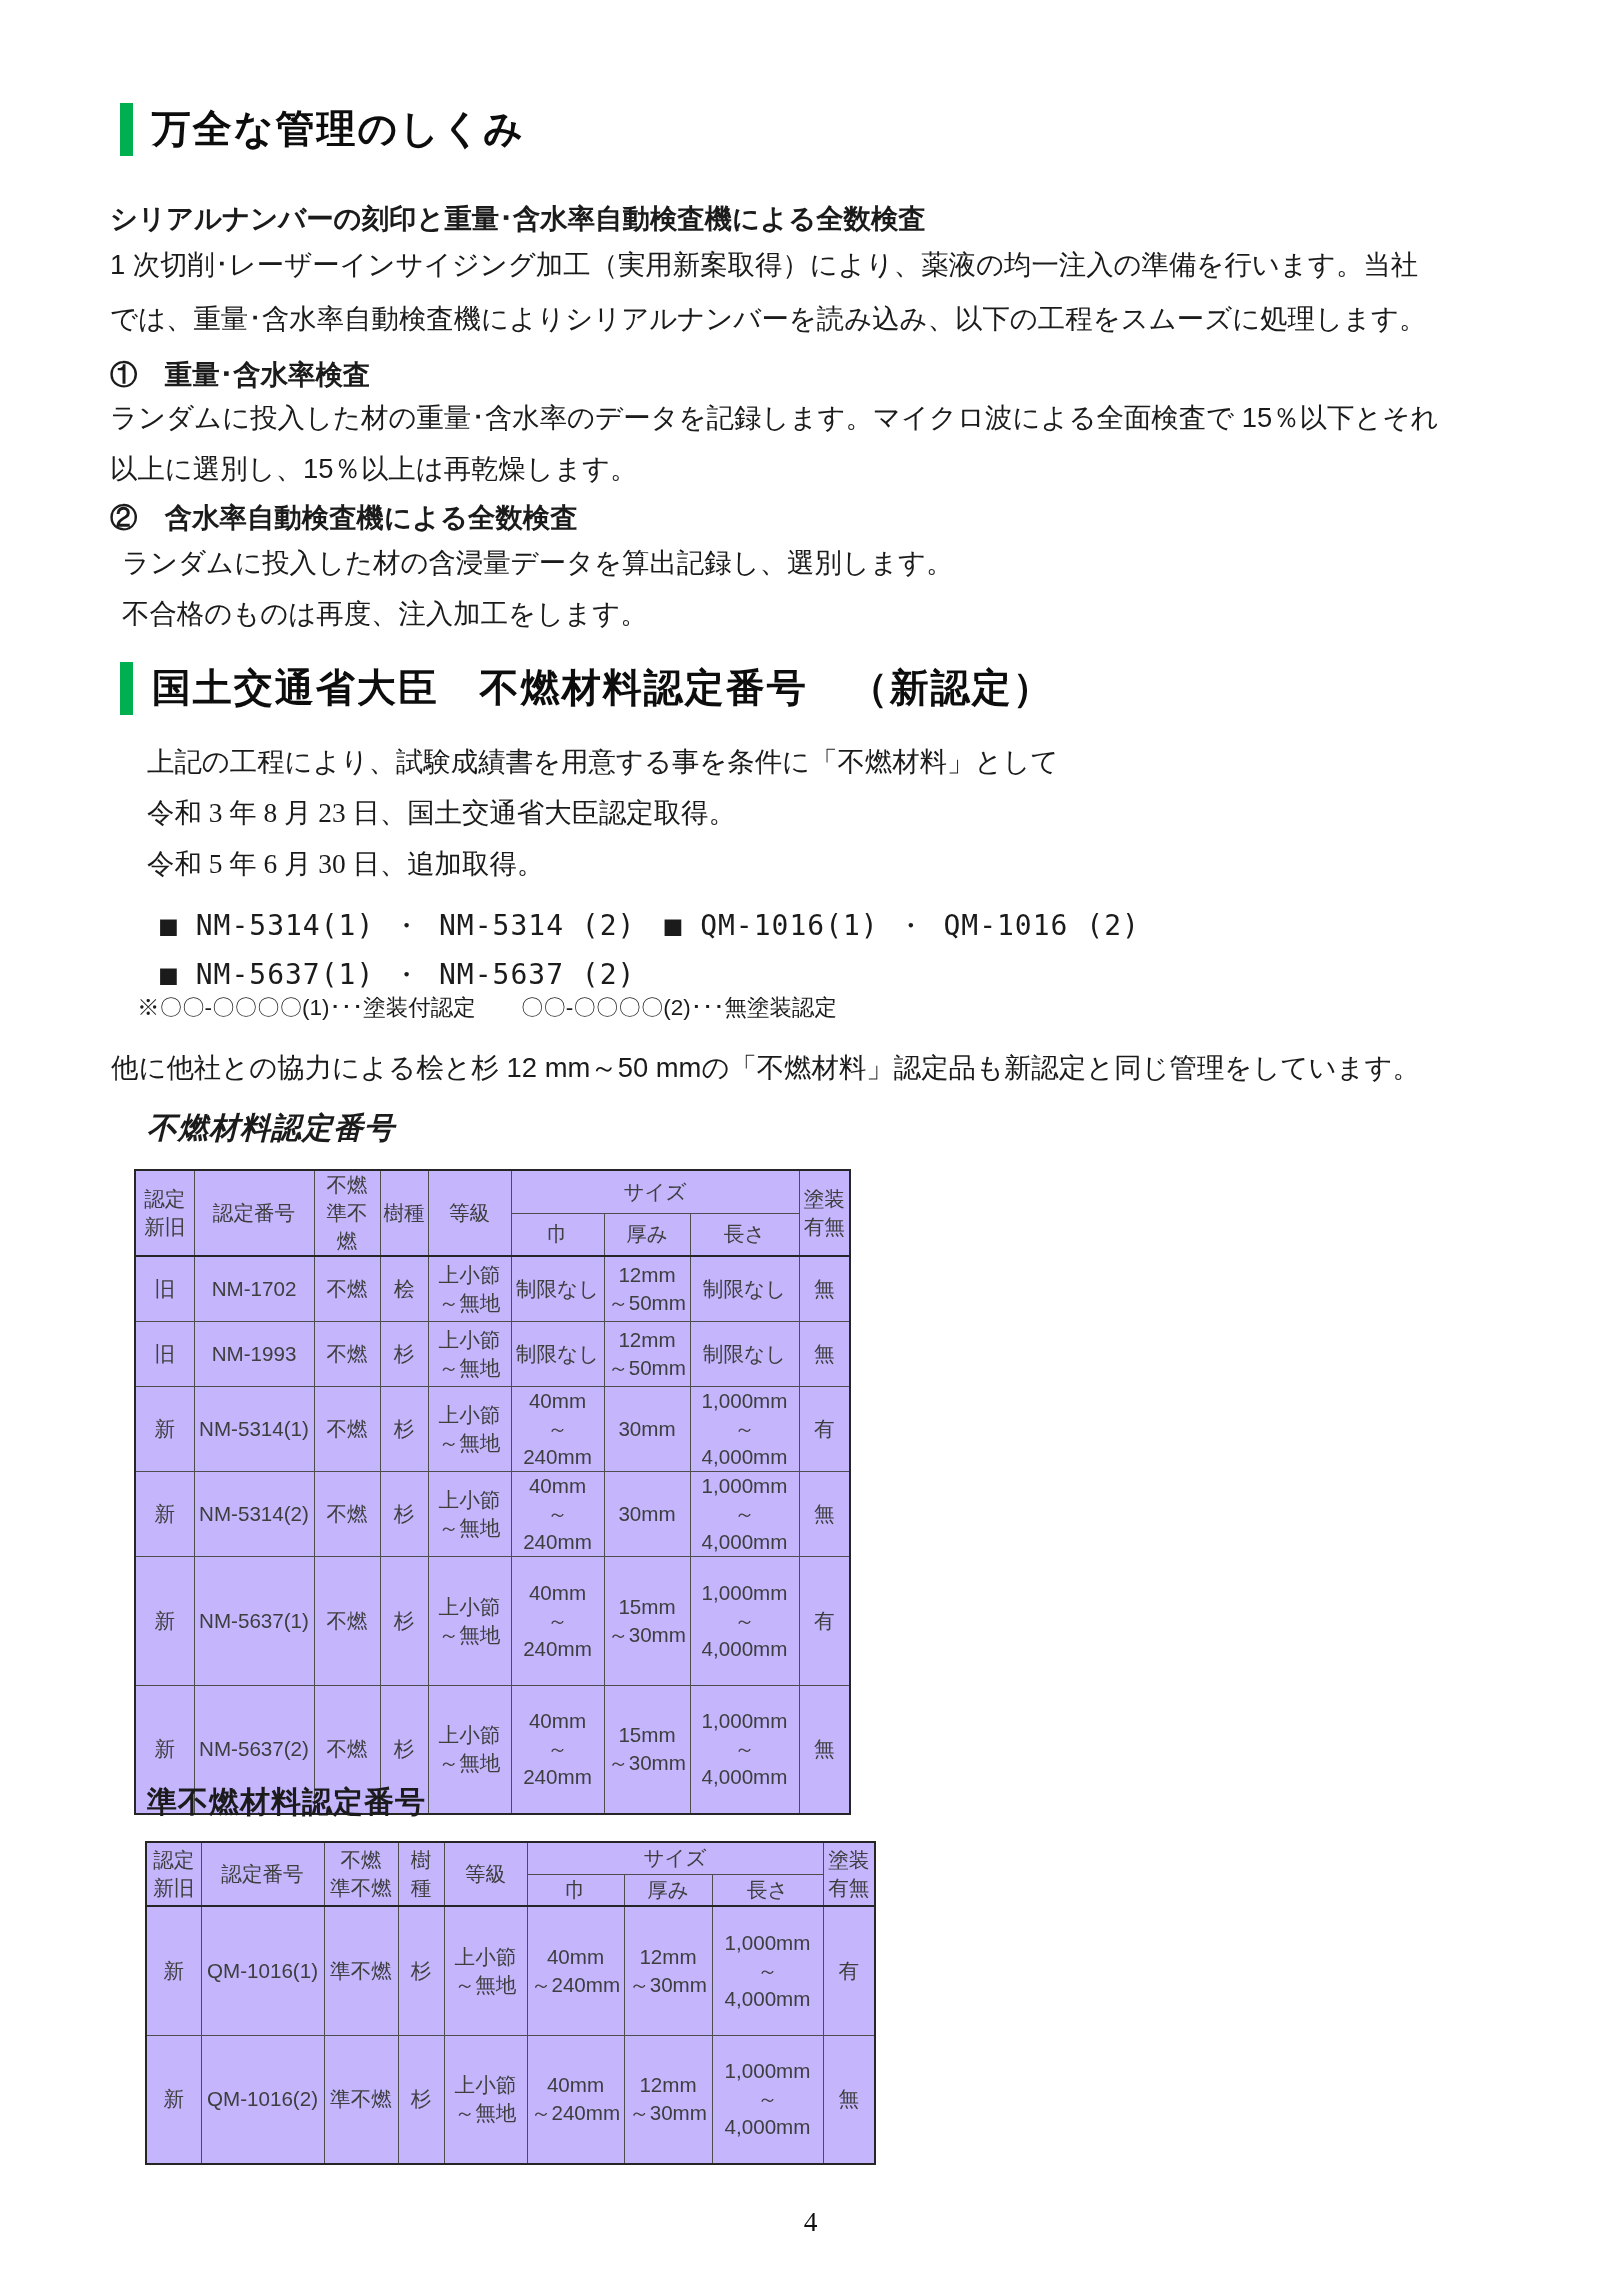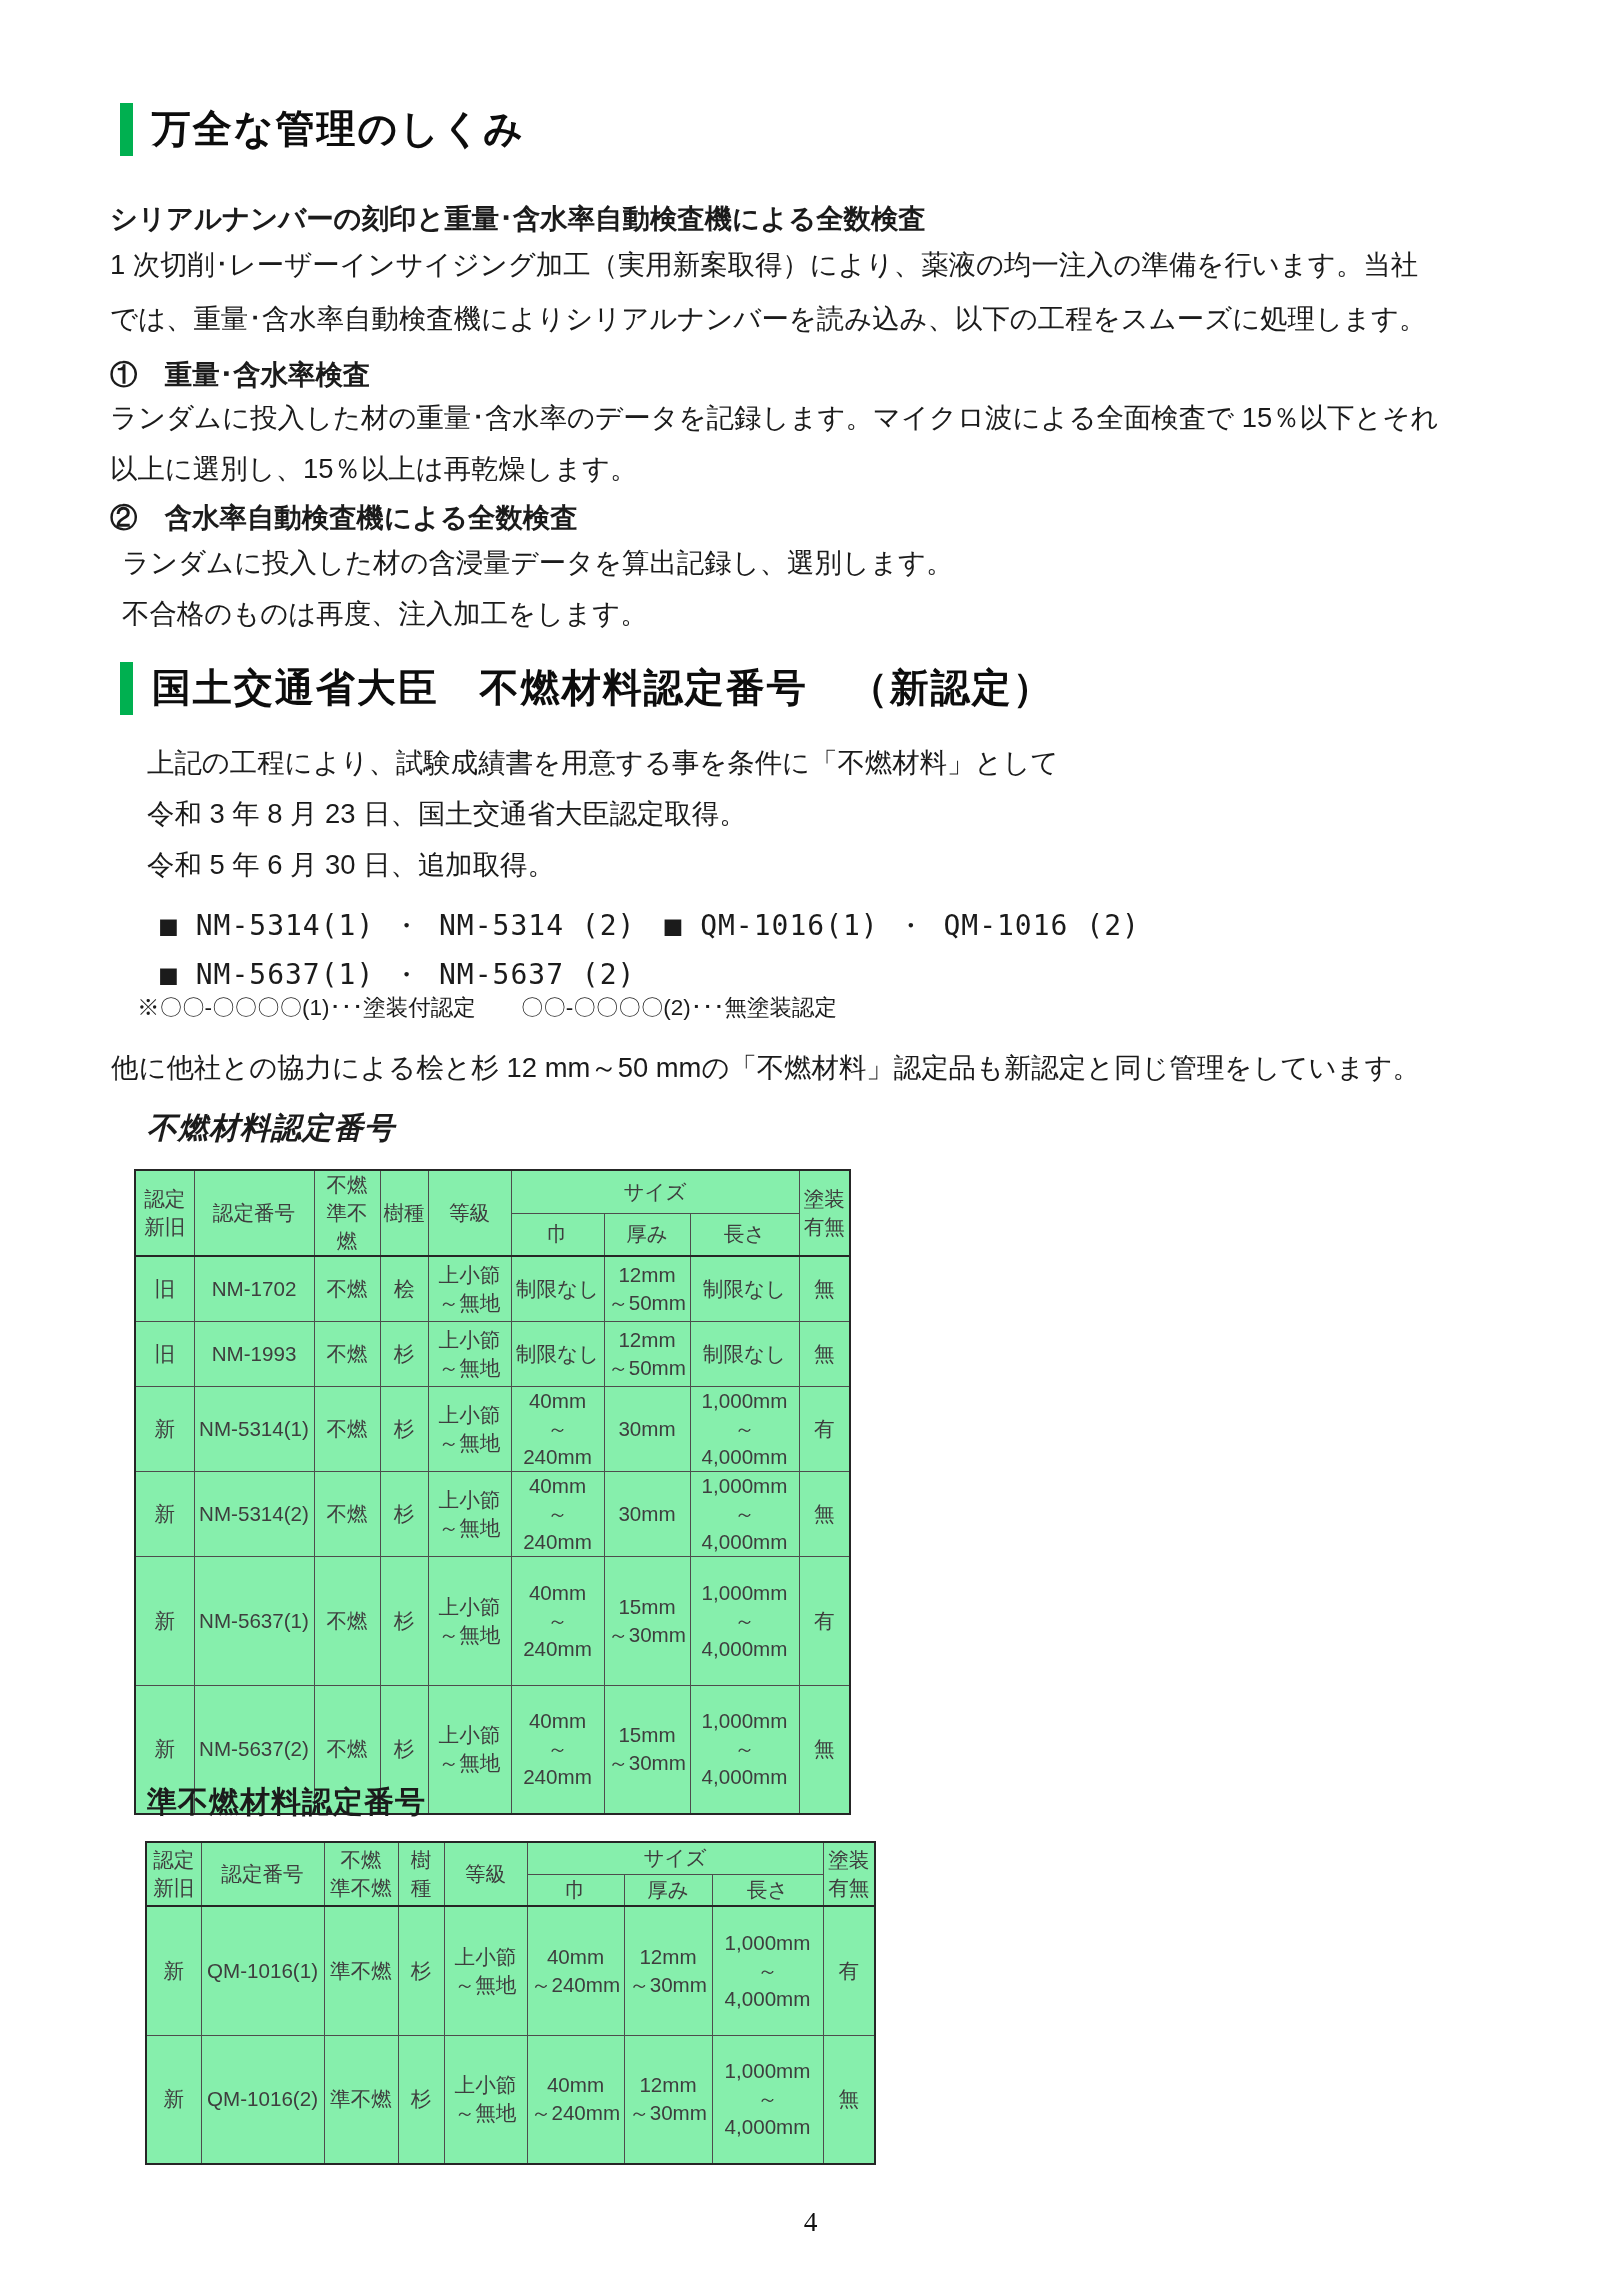--- a/index.html
+++ b/index.html
@@ -28,21 +28,21 @@
   .cert-lines {
     font-family:"DejaVu Sans Mono", monospace;
     font-size:28px; line-height:49px; letter-spacing:1px;margin-top:9px;
   }
   .note     { font-size:22.5px; line-height:31px; }
   .tbl-heading { font-size:30px; font-weight:bold; letter-spacing:1px; }
 
   
   table.cert-table {
     border-collapse:collapse; table-layout:fixed;
-    background:#86efac; color:#3e3e3e;
+    background:#c4b5fd; color:#3e3e3e;
     font-size:20.6px; text-align:center;
     border:2px solid #262626;
   }
   .cert-table th, .cert-table td {
     border:1.5px solid #4d4d4d;
     padding:0 2px;
     text-align:center; vertical-align:middle;
     font-weight:normal;
     white-space:pre-line;
     line-height:28px;
@@ -80,21 +80,21 @@
   <div class="abs subhead" style="top:498px; left:110px;">②　含水率自動検査機による全数検査</div>
 
   <div class="abs body28b pre" style="top:537px; left:122px;">ランダムに投入した材の含浸量データを算出記録し、選別します。
 不合格のものは再度、注入加工をします。</div>
 
   <div class="abs h1" style="top:661px; left:120px;">
     <span class="bar" style="background: rgb(0, 176, 80);"></span>
     <span>国土交通省大臣　不燃材料認定番号　（新認定）</span>
   </div>
 
-  <div class="abs body28b pre" style="top:737px; left:147px;">上記の工程により、試験成績書を用意する事を条件に「不燃材料」として
+  <div class="abs body28b pre" style="top:737px; left:147px;font-family:Liberation Serif, serif;">上記の工程により、試験成績書を用意する事を条件に「不燃材料」として
 令和 3 年 8 月 23 日、国土交通省大臣認定取得。
 令和 5 年 6 月 30 日、追加取得。</div>
 
   <div class="abs cert-lines pre" style="top:892px; left:160px;">■ NM-5314(1) ・ NM-5314 (2)　■ QM-1016(1) ・ QM-1016 (2)
 ■ NM-5637(1) ・ NM-5637 (2)</div>
 
   <div class="abs note" style="top:992px; left:137px;">※〇〇-〇〇〇〇(1)･･･塗装付認定　　〇〇-〇〇〇〇(2)･･･無塗装認定</div>
 
   <div class="abs body28" style="top:1041px; left:111px;">他に他社との協力による桧と杉 12 mm～50 mmの「不燃材料」認定品も新認定と同じ管理をしています。</div>
 

